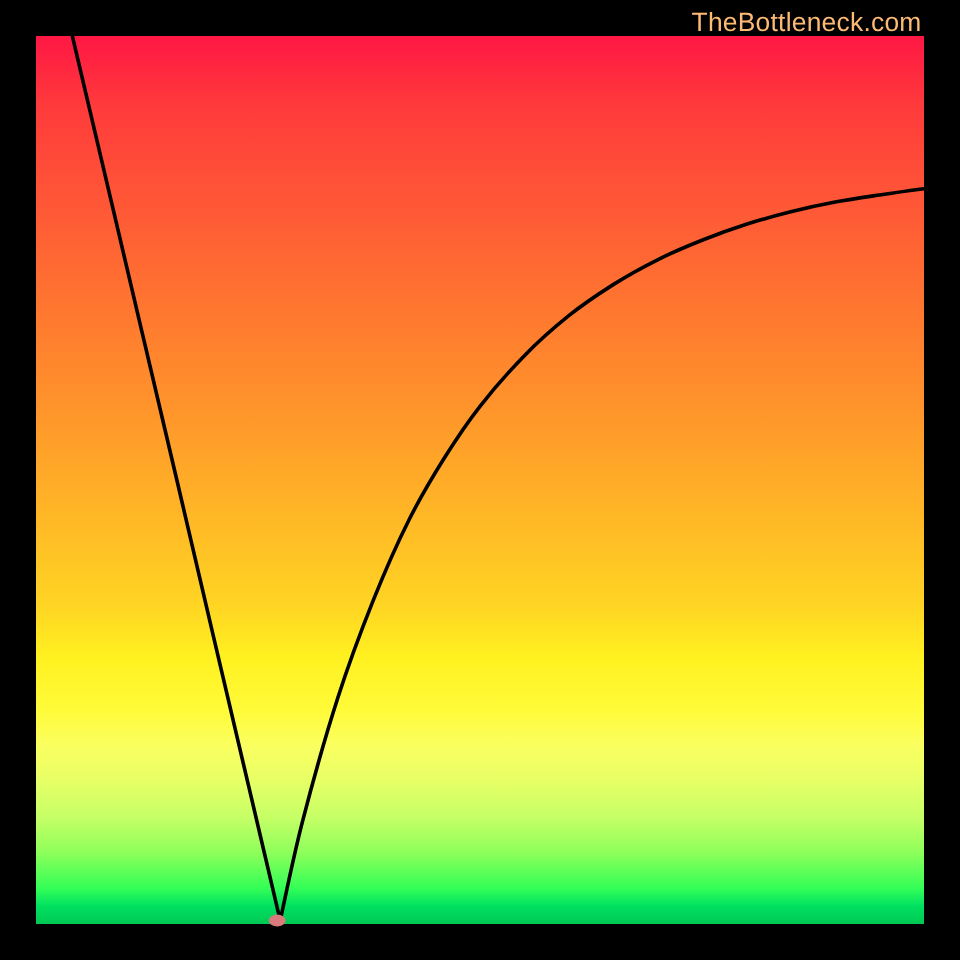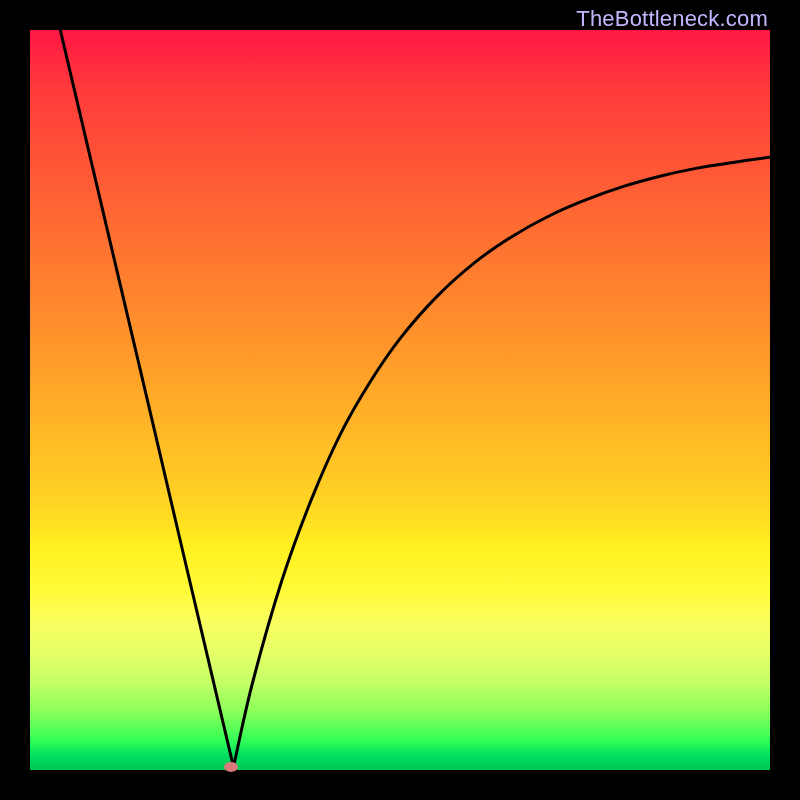--- a/index.html
+++ b/index.html
@@ -35,21 +35,21 @@
       #33ff57 96%,
       #00e060 98%,
       #00c853 100%
     );
     box-sizing: border-box;
   }
   .watermark {
     position: absolute;
     top: 6px;
     right: 32px;
-    color: #c4b5fd;
+    color: #fdba74;
     font-size: 22px;
     letter-spacing: 0.2px;
     user-select: none;
   }
   svg.curve {
     position: absolute;
     left: 30px;
     top: 30px;
     width: 740px;
     height: 740px;

